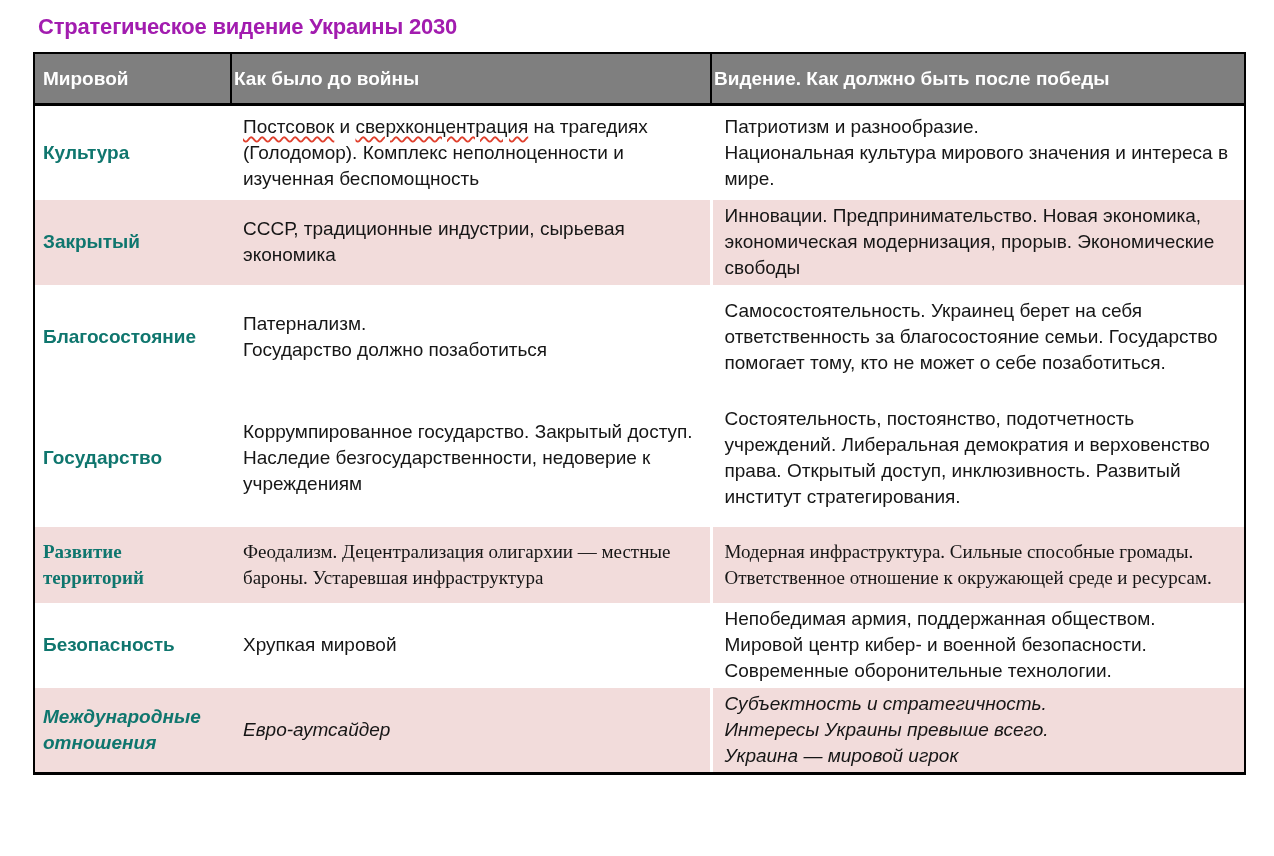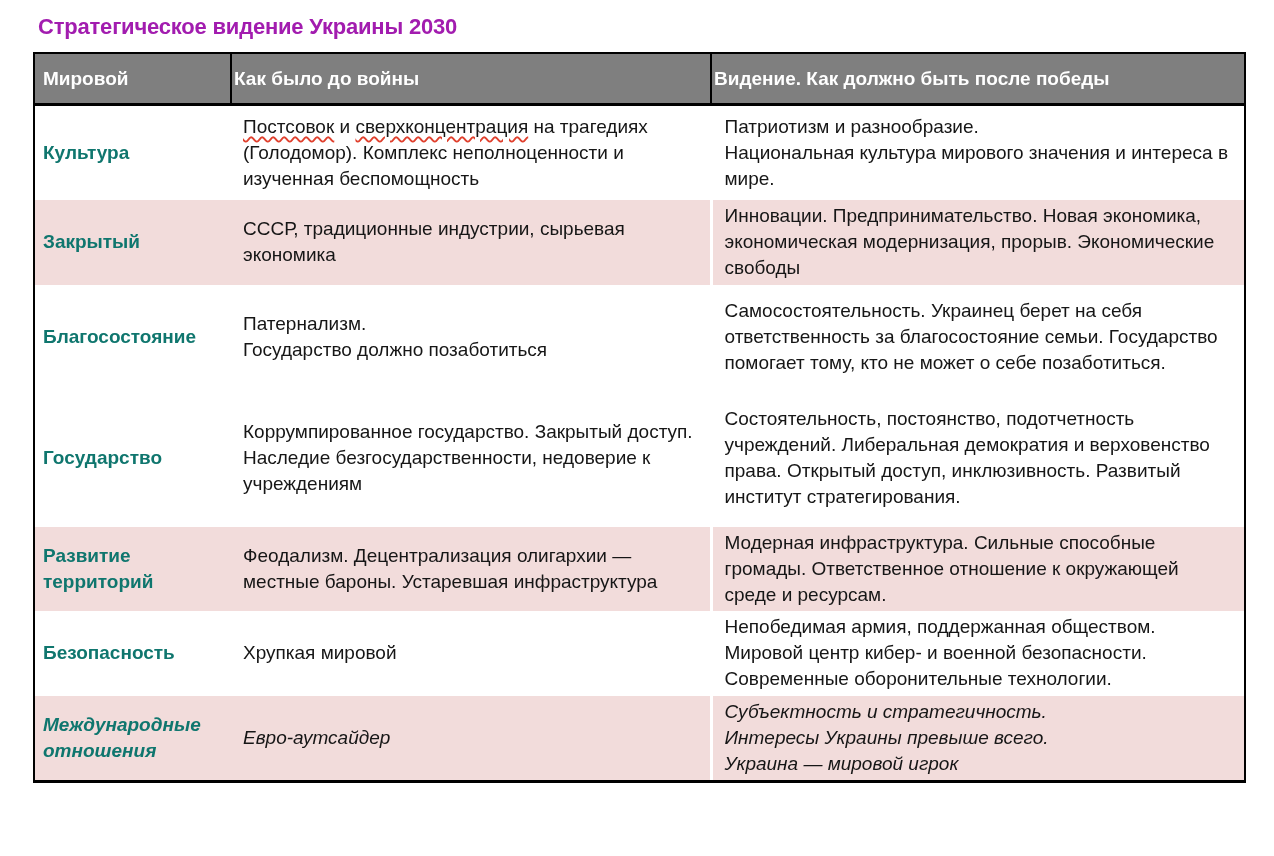--- a/index.html
+++ b/index.html
@@ -112,21 +112,21 @@
           <td class="col-section">Благосостояние</td>
           <td class="col-before">Патернализм.
 Государство должно позаботиться</td>
           <td class="col-vision">Самосостоятельность. Украинец берет на себя ответственность за благосостояние семьи. Государство помогает тому, кто не может о себе позаботиться.</td>
         </tr>
         <tr style="height: 138px;">
           <td class="col-section">Государство</td>
           <td class="col-before">Коррумпированное государство. Закрытый доступ. Наследие безгосударственности, недоверие к учреждениям</td>
           <td class="col-vision">Состоятельность, постоянство, подотчетность учреждений. Либеральная демократия и верховенство права. Открытый доступ, инклюзивность. Развитый институт стратегирования.</td>
         </tr>
-        <tr class="shaded" style="height: 76px;">
+        <tr class="shaded" style="height: 76px; font-family: Liberation Serif, serif;">
           <td class="col-section">Развитие территорий</td>
           <td class="col-before">Феодализм. Децентрализация олигархии — местные бароны. Устаревшая инфраструктура</td>
           <td class="col-vision">Модерная инфраструктура. Сильные способные громады. Ответственное отношение к окружающей среде и ресурсам.</td>
         </tr>
         <tr style="height: 85px;">
           <td class="col-section">Безопасность</td>
           <td class="col-before">Хрупкая мировой</td>
           <td class="col-vision">Непобедимая армия, поддержанная обществом.
 Мировой центр кибер- и военной безопасности.
 Современные оборонительные технологии.</td>

